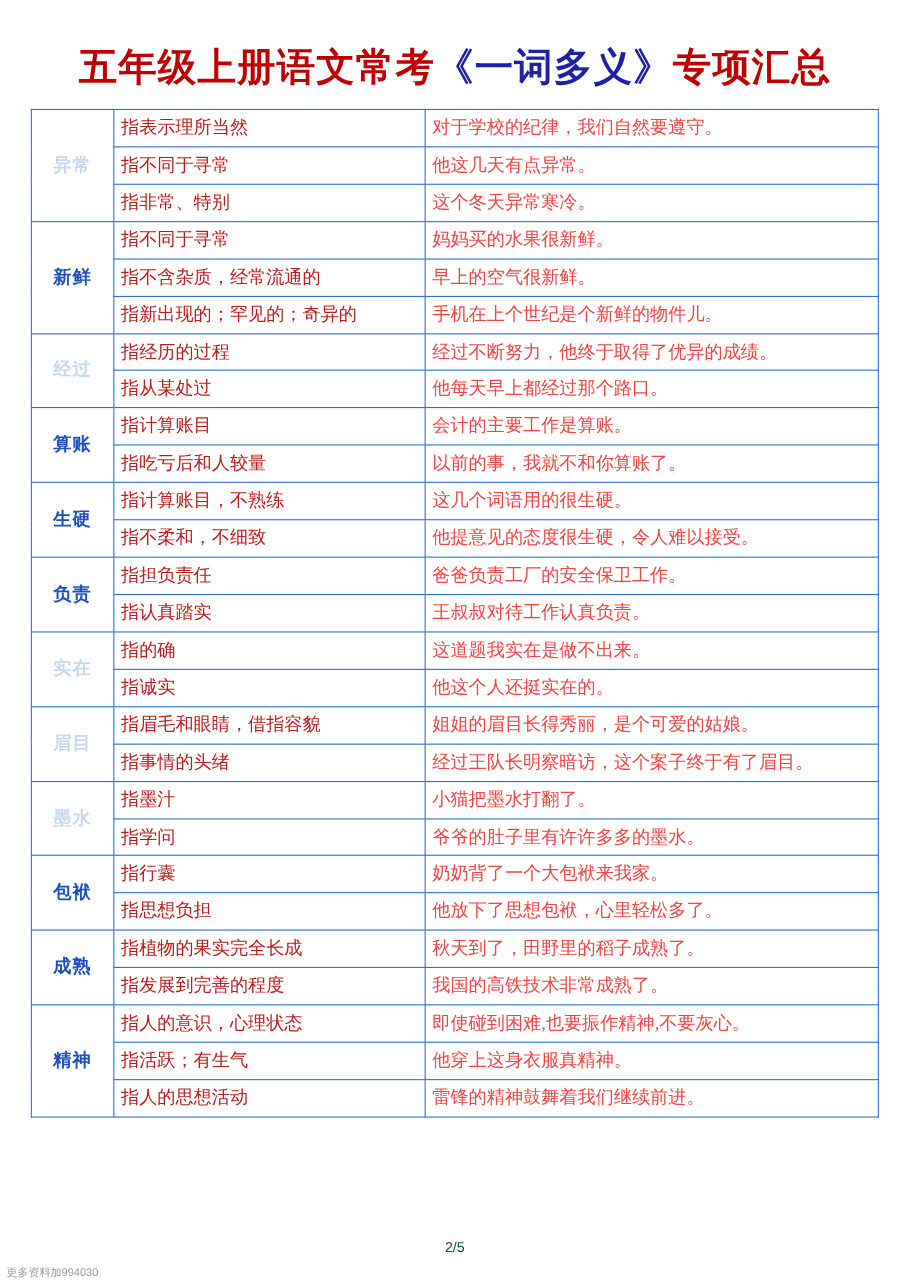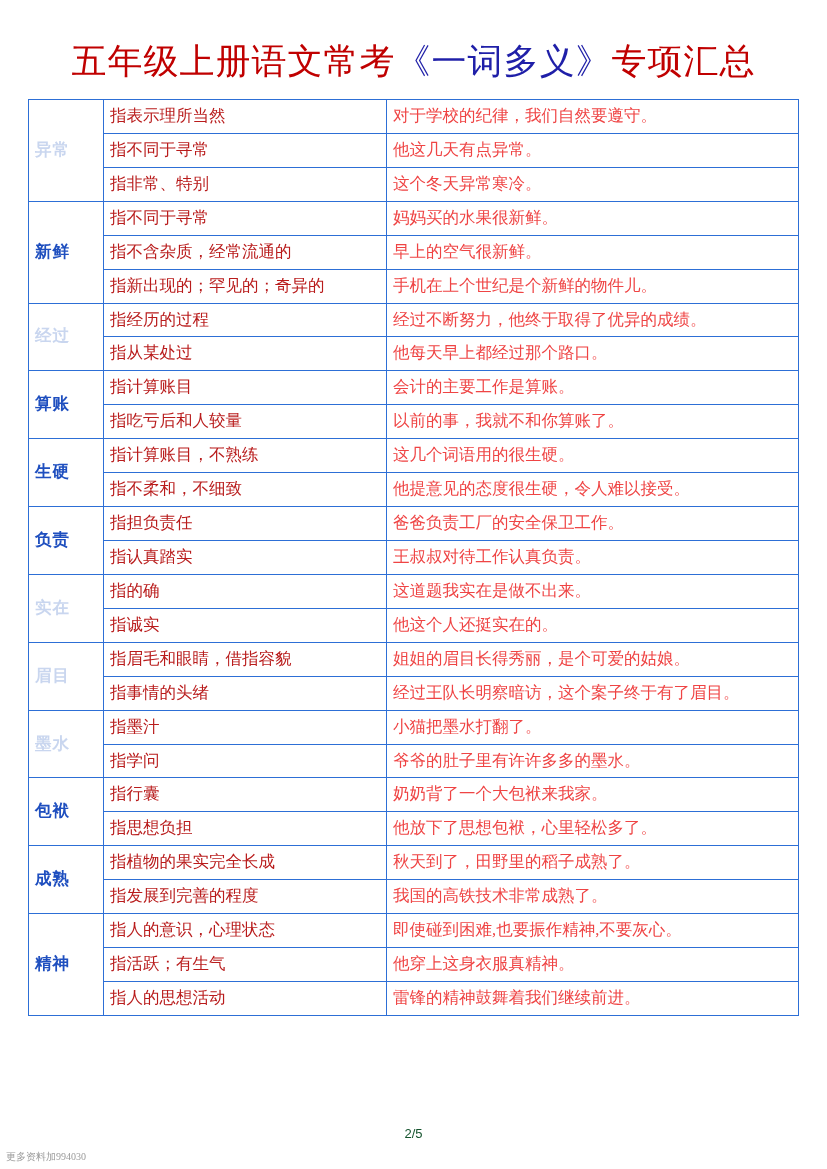--- a/index.html
+++ b/index.html
@@ -18,21 +18,21 @@
   .page {
     width: 827px;
     height: 1169px;
     position: relative;
     box-sizing: border-box;
     padding: 0 28px;
   }
   .title {
     text-align: center;
     font-size: 35px;
-    font-weight: normal;
+    font-weight: bold;
     color: #c00000;
     letter-spacing: 1px;
     padding-top: 38px;
     padding-bottom: 14px;
     white-space: nowrap;
     font-family: "Liberation Serif", "DejaVu Serif", serif;
   }
   .title .blue {
     color: #1f1fa8;
   }
@@ -44,20 +44,21 @@
   }
   table.main td {
     border: 1px solid #2d6fd6;
     padding: 4px 6px 5px 6px;
     vertical-align: middle;
     font-size: 16.5px;
     line-height: 1.45;
   }
   td.word {
     width: 62px;
+    text-align: center;
     color: #1f4fbf;
     font-weight: bold;
     font-size: 18px;
     letter-spacing: 1px;
   }
   td.word.faint {
     color: #c9d6ef;
   }
   td.meaning {
     width: 270px;
@@ -75,21 +76,21 @@
     font-size: 13px;
     color: #14532d;
     font-family: "Liberation Sans", sans-serif;
   }
   .footer-note {
     position: absolute;
     left: 6px;
     bottom: 5px;
     font-size: 10px;
     color: #9a9a9a;
-    font-family: Liberation Serif, serif;
+    font-family: Liberation Sans, sans-serif;
   }
 </style>
 </head>
 <body>
 
 <div class="page">
 
   <div class="title">
     <span>五年级上册语文常考</span><span class="blue">《一词多义》</span><span>专项汇总</span>
   </div>

